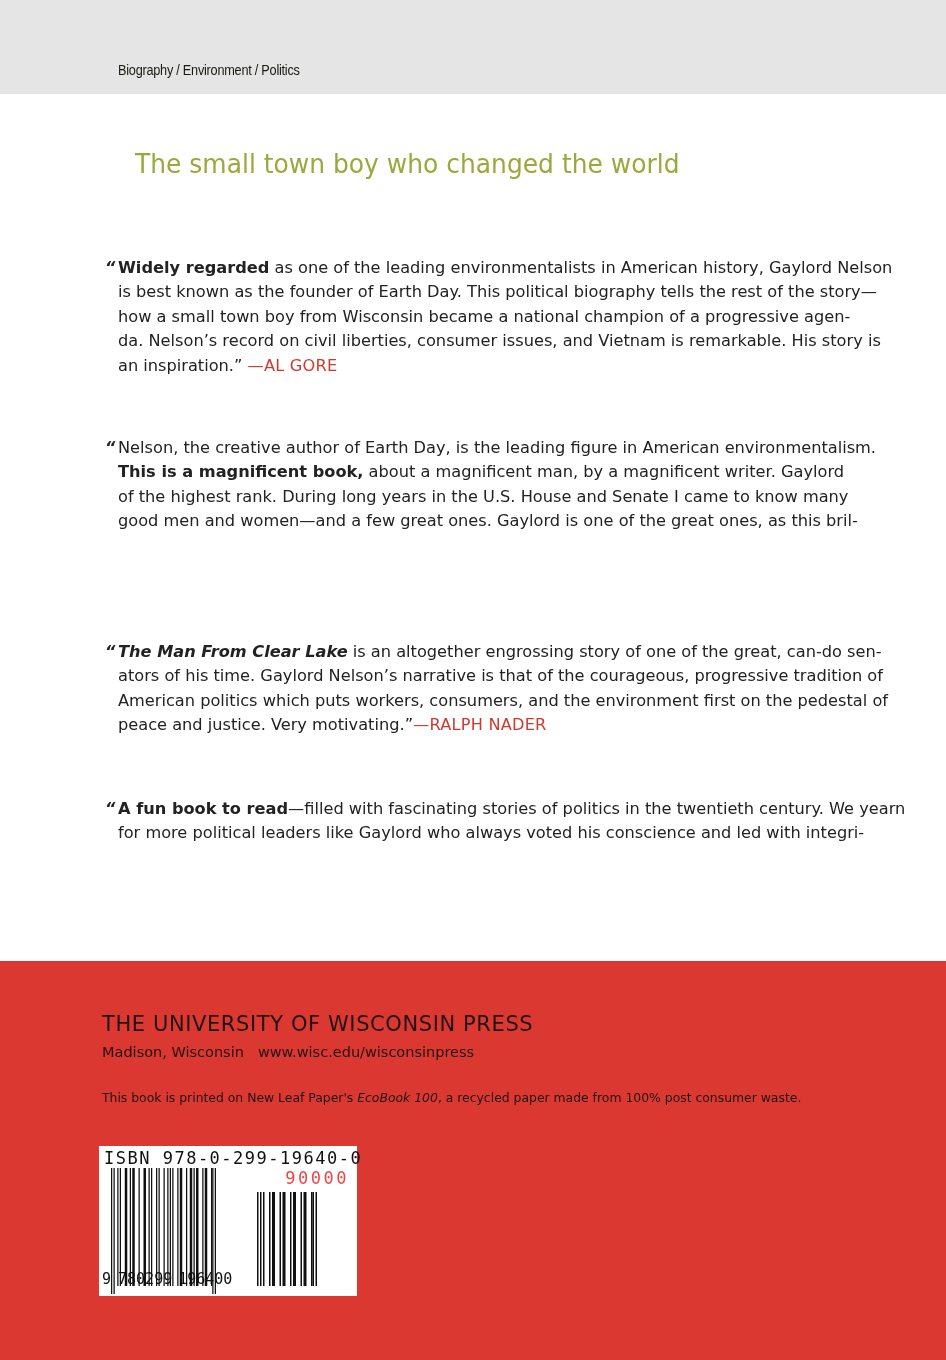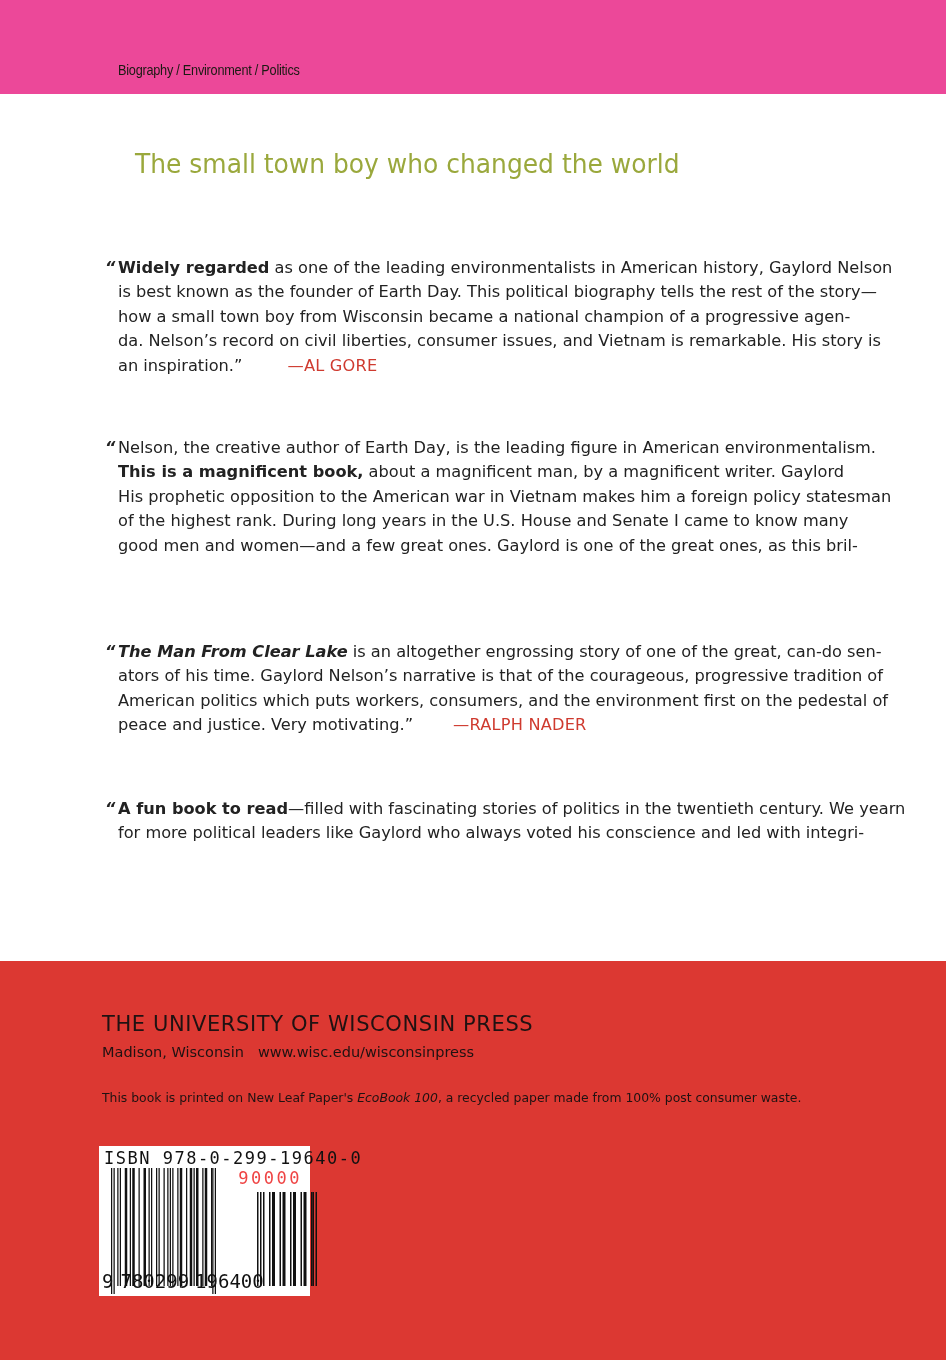--- a/index.html
+++ b/index.html
@@ -4,21 +4,21 @@
   <style>
     html, body { margin: 0; padding: 0; }
     body {
       width: 946px; height: 1360px; position: relative; overflow: hidden;
       background: #ffffff;
       font-family: "DejaVu Sans", sans-serif;
       color: #1a1a1a;
     }
     .top-band {
       position: absolute; left: 0; top: 0; width: 946px; height: 94px;
-      background: #ec4899;
+      background: #e5e5e5;
     }
     .category {
       position: absolute; left: 118px; top: 61px;
       font-family: "Liberation Sans", sans-serif;
       font-size: 15.5px; color: #1a1a12; letter-spacing: -0.3px;
       transform: scaleX(0.82); transform-origin: left top;
     }
     .tagline {
       position: absolute; left: 111px; top: 149px;
       font-family: "DejaVu Sans", sans-serif;
@@ -34,21 +34,21 @@
       font-family: "DejaVu Sans", sans-serif;
     }
     .quote .line { display: block; white-space: nowrap; text-align-last: justify; }
     .quote .line.last { text-align-last: left; }
     .qmark {
       position: absolute; left: -13px; top: 0px;
       font-style: italic; font-weight: 700; font-size: 16px;
     }
     .lead { font-weight: 700; }
     .lead-book { font-style: italic; font-weight: 700; }
-    .attrib { color: #cf3a2f; letter-spacing: 0.2px; margin-left: 40px; }
+    .attrib { color: #cf3a2f; letter-spacing: 0.2px; }
     .q1 { top: 256px; }
     .q2 { top: 436px; }
     .q3 { top: 640px; }
     .q4 { top: 797px; }
 
     .bottom-band {
       position: absolute; left: 0; top: 961px; width: 946px; height: 399px;
       background: #dc3832;
     }
     .press-name {
@@ -61,37 +61,37 @@
       font-size: 14.5px; color: #1f1212; white-space: nowrap;
     }
     .press-loc .url { margin-left: 14px; }
     .paper-note {
       position: absolute; left: 102px; top: 1090px;
       font-size: 12.4px; color: #1f1212; white-space: nowrap; text-align: center;
     }
     .paper-note em { font-style: italic; }
 
     .barcode-box {
-      position: absolute; left: 99px; top: 1146px; width: 211px; height: 150px;
+      position: absolute; left: 99px; top: 1146px; width: 258px; height: 150px;
       background: #ffffff;
     }
     .isbn-text {
       position: absolute; left: 5px; top: 2px;
       font-family: "DejaVu Sans Mono", monospace; font-size: 17px; color: #111;
       letter-spacing: 1.5px; white-space: nowrap;
     }
     .price-code {
       position: absolute; right: 8px; top: 22px;
       font-family: "DejaVu Sans Mono", monospace; font-size: 17px; color: #ef4444;
       letter-spacing: 2.5px;
     }
     .bars-main { position: absolute; left: 0; top: 0; }
     .ean-digits {
       position: absolute; left: 3px; top: 124px;
-      font-family: "DejaVu Sans Mono", monospace; font-size: 19px; color: #111;
+      font-family: "DejaVu Sans Mono", monospace; font-size: 15px; color: #111;
       white-space: nowrap;
     }
     .ean-digits .d1 { margin-right: 7px; }
     .ean-digits .d2 { margin-right: 6px; }
   </style>
 </head>
 <body>
 
 <div class="top-band">
   <div class="category">Biography / Environment / Politics</div>
@@ -105,21 +105,20 @@
   <span class="line">is best known as the founder of Earth Day. This political biography tells the rest of the story—</span>
   <span class="line">how a small town boy from Wisconsin became a national champion of a progressive agen-</span>
   <span class="line">da. Nelson’s record on civil liberties, consumer issues, and Vietnam is remarkable. His story is</span>
   <span class="line last"><span>an inspiration.” </span><span class="attrib">—AL GORE</span></span>
 </div>
 
 <div class="quote q2">
   <span class="qmark">“</span>
   <span class="line">Nelson, the creative author of Earth Day, is the leading figure in American environmentalism.</span>
   <span class="line"><span class="lead">This is a magnificent book,</span><span> about a magnificent man, by a magnificent writer. Gaylord</span></span>
-  <span class="line">His prophetic opposition to the American war in Vietnam makes him a foreign policy statesman</span>
   <span class="line">of the highest rank. During long years in the U.S. House and Senate I came to know many</span>
   <span class="line">good men and women—and a few great ones. Gaylord is one of the great ones, as this bril-</span>
 </div>
 
 <div class="quote q3">
   <span class="qmark">“</span>
   <span class="line"><span class="lead-book">The Man From Clear Lake</span><span> is an altogether engrossing story of one of the great, can-do sen-</span></span>
   <span class="line">ators of his time. Gaylord Nelson’s narrative is that of the courageous, progressive tradition of</span>
   <span class="line">American politics which puts workers, consumers, and the environment first on the pedestal of</span>
   <span class="line last"><span>peace and justice. Very motivating.”</span><span class="attrib">—RALPH NADER</span></span>

